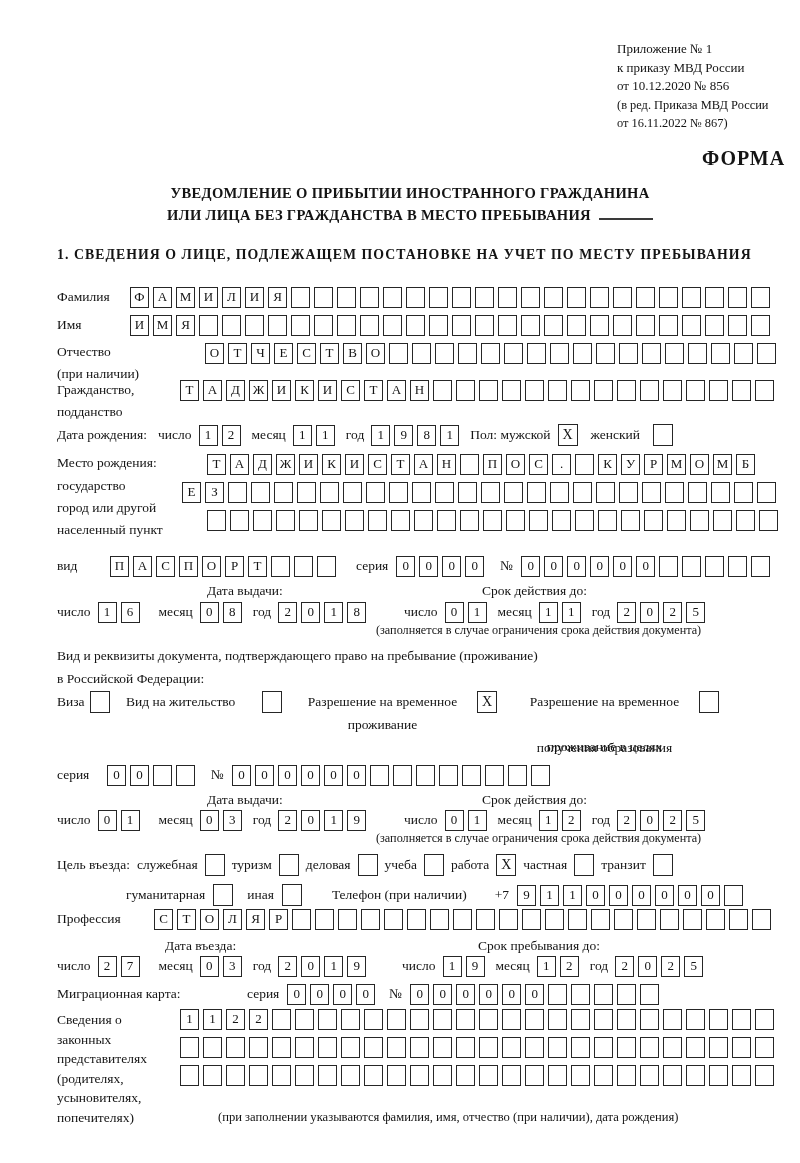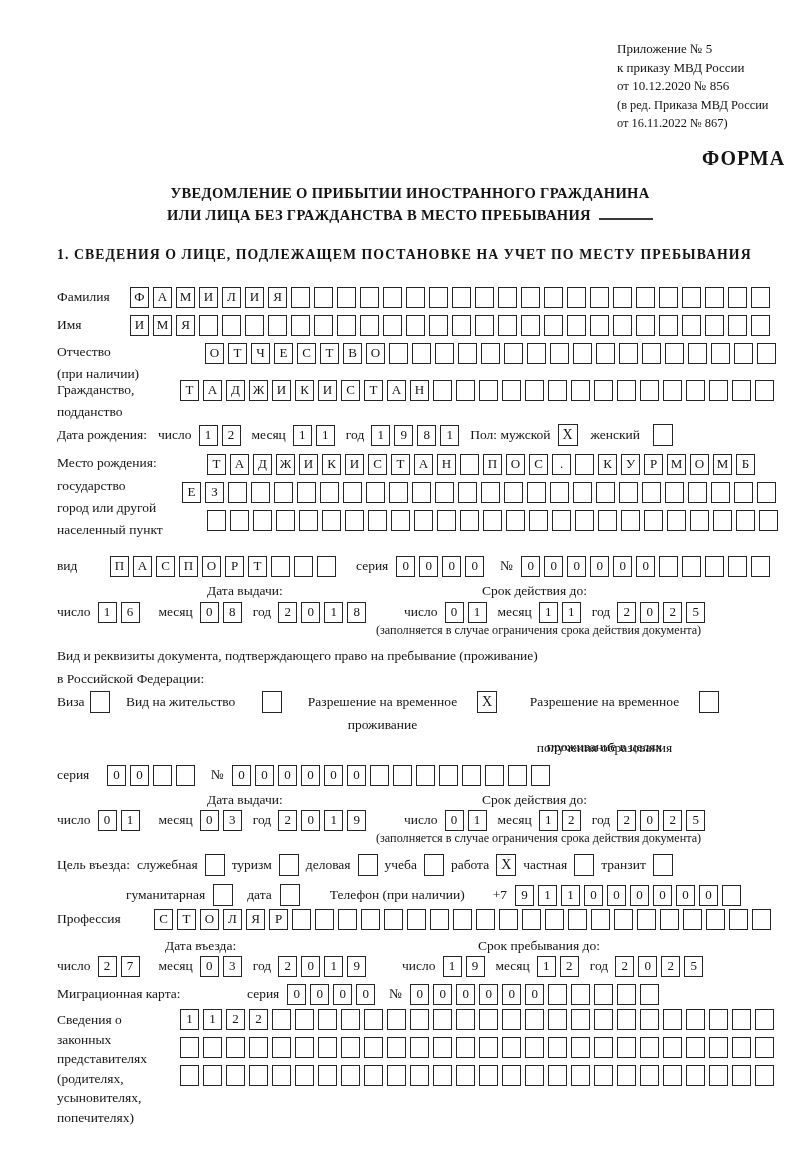--- a/index.html
+++ b/index.html
@@ -29,21 +29,21 @@
   .sec{position:absolute;left:57px;top:247px;width:725px;font-weight:bold;font-size:13.8px;letter-spacing:1.05px;white-space:nowrap;}
   .center-b{position:absolute;left:40px;width:740px;text-align:center;font-weight:bold;font-size:13.6px;letter-spacing:0.4px;}
   .lab{flex:none;}
 </style>
 </head>
 <body>
 
 <div class="page">
 
   <div class="appendix">
-    <div>Приложение № 5</div>
+    <div>Приложение № 1</div>
     <div>к приказу МВД России</div>
     <div>от 10.12.2020 № 856</div>
     <div class="ed">(в ред. Приказа МВД России</div>
     <div class="ed">от 16.11.2022 № 867)</div>
   </div>
   <div class="abs b" style="left:702px;top:147px;font-size:20px;letter-spacing:1px;">ФОРМА</div>
 
   <div class="title">
     <div>УВЕДОМЛЕНИЕ О ПРИБЫТИИ ИНОСТРАННОГО ГРАЖДАНИНА</div>
     <div><span>ИЛИ ЛИЦА БЕЗ ГРАЖДАНСТВА В МЕСТО ПРЕБЫВАНИЯ</span><span class="blank"></span></div>
@@ -484,21 +484,21 @@
     <span class="cb">X</span>
     <span>частная</span>
     <span class="cb"></span>
     <span>транзит</span>
     <span class="cb"></span>
   </div>
 
   <div class="frow" style="left:126px;top:884px;gap:8px;">
     <span>гуманитарная</span>
     <span class="cb"></span>
-    <span style="margin-left:6px;">дата</span>
+    <span style="margin-left:6px;">иная</span>
     <span class="cb"></span>
     <span style="margin-left:22px;">Телефон (при наличии)</span>
     <span style="margin-left:20px;">+7</span>
     <span class="cells">
         <span class="cell">9</span>
         <span class="cell">1</span>
         <span class="cell">1</span>
         <span class="cell">0</span>
         <span class="cell">0</span>
         <span class="cell">0</span>
@@ -700,14 +700,15 @@
         <span class="cell"></span>
         <span class="cell"></span>
         <span class="cell"></span>
         <span class="cell"></span>
         <span class="cell"></span>
         <span class="cell"></span>
         <span class="cell"></span>
       </span>
   </div>
 
+  <div class="note" style="left:218px;top:1110px;font-size:12.6px;">(при заполнении указываются фамилия, имя, отчество (при наличии), дата рождения)</div>
 
 </div>
 
 </body></html>

